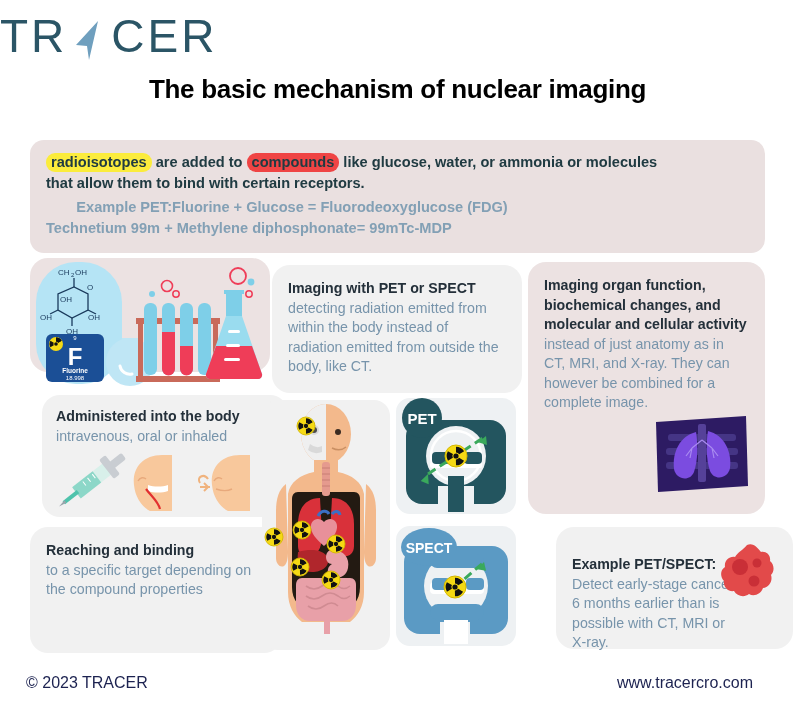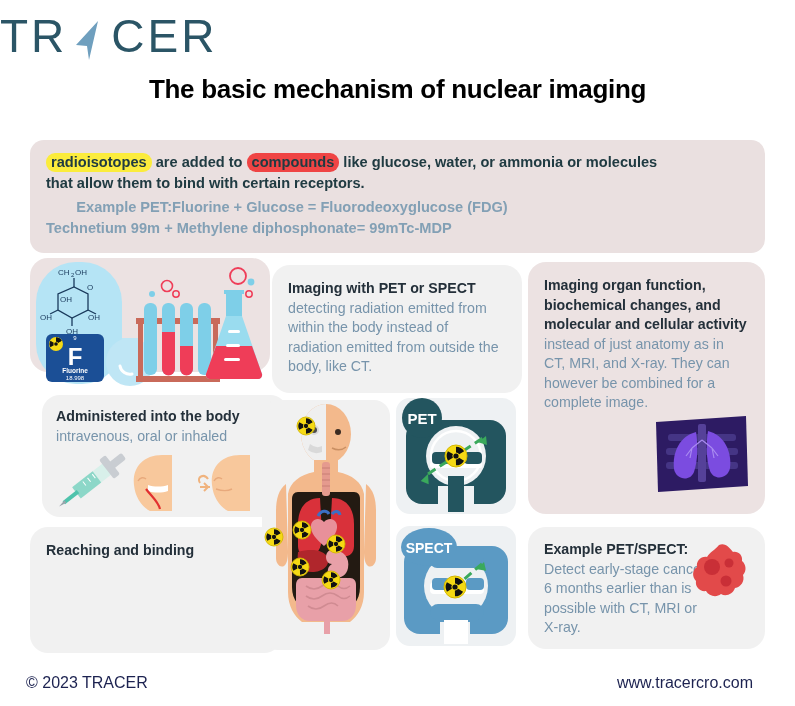--- a/index.html
+++ b/index.html
@@ -66,21 +66,21 @@
 
   .txt-head { font-size: 14.2px; font-weight: bold; color: #24303a; line-height: 19.5px; }
   .txt-body { font-size: 14.2px; font-weight: normal; color: #7794ab; line-height: 19.5px; }
 
   
   #panel-chem   { left: 30px;  top: 258px; width: 240px; height: 114px; }
   #panel-mid    { left: 272px; top: 265px; width: 250px; height: 128px; padding: 14px 16px; }
   #panel-right  { left: 528px; top: 262px; width: 237px; height: 252px; padding: 14px 16px; }
   #panel-admin  { left: 30px;  top: 395px; width: 246px; height: 122px; padding: 12px 14px; margin-left: 12px; }
   #panel-reach  { left: 30px;  top: 527px; width: 252px; height: 126px; padding: 14px 16px; }
-  #panel-example{ left: 528px; top: 527px; width: 237px; height: 122px; padding: 13px 16px; }
+  #panel-example{ left: 556px; top: 527px; width: 237px; height: 122px; padding: 28px 16px; }
   #panel-body   { left: 262px; top: 400px; width: 128px; height: 250px; }
   #panel-pet    { left: 396px; top: 398px; width: 120px; height: 116px; }
   #panel-spect  { left: 396px; top: 526px; width: 120px; height: 120px; }
 
   
   #footer {
     position: absolute; left: 0; right: 16px; bottom: 14px;
     display: flex; justify-content: space-between;
     padding: 0 26px;
     font-size: 16px; color: #1c2250;
@@ -261,20 +261,21 @@
           <path d="M0 36 L10 36"></path>
           <path d="M8 36 L4 32 M8 36 L4 40"></path>
         </g>
       </g>
     </svg>
   </div>
 </div>
 
 <div class="card card-gray" id="panel-reach">
   <div class="txt-head">Reaching and binding</div>
+  <div class="txt-body">to a specific target depending on the compound properties</div>
 </div>
 
 <div class="card card-gray" id="panel-example">
   <div class="txt-head">Example PET/SPECT:</div>
   <div class="txt-body" style="width:165px;">Detect early-stage cancer 6 months earlier than is possible with CT, MRI or X-ray.</div>
   <div class="abs" style="left:160px; top:14px;">
     <svg width="62" height="62" viewBox="0 0 62 62">
       <path d="M31 4 c6 -3 11 3 14 7 c5 -1 10 3 9 9 c4 3 5 10 1 14 c2 6 -2 12 -8 13 c-2 6 -9 9 -14 6 c-5 4 -12 2 -15 -3 c-6 1 -11 -4 -10 -10 c-4 -4 -4 -11 1 -14 c-1 -6 4 -11 10 -10 c3 -5 8 -7 12 -12 Z" fill="#e24a4a"></path>
       <circle cx="24" cy="26" r="8" fill="#c92f37"></circle>
       <circle cx="41" cy="22" r="4.5" fill="#c92f37"></circle>

